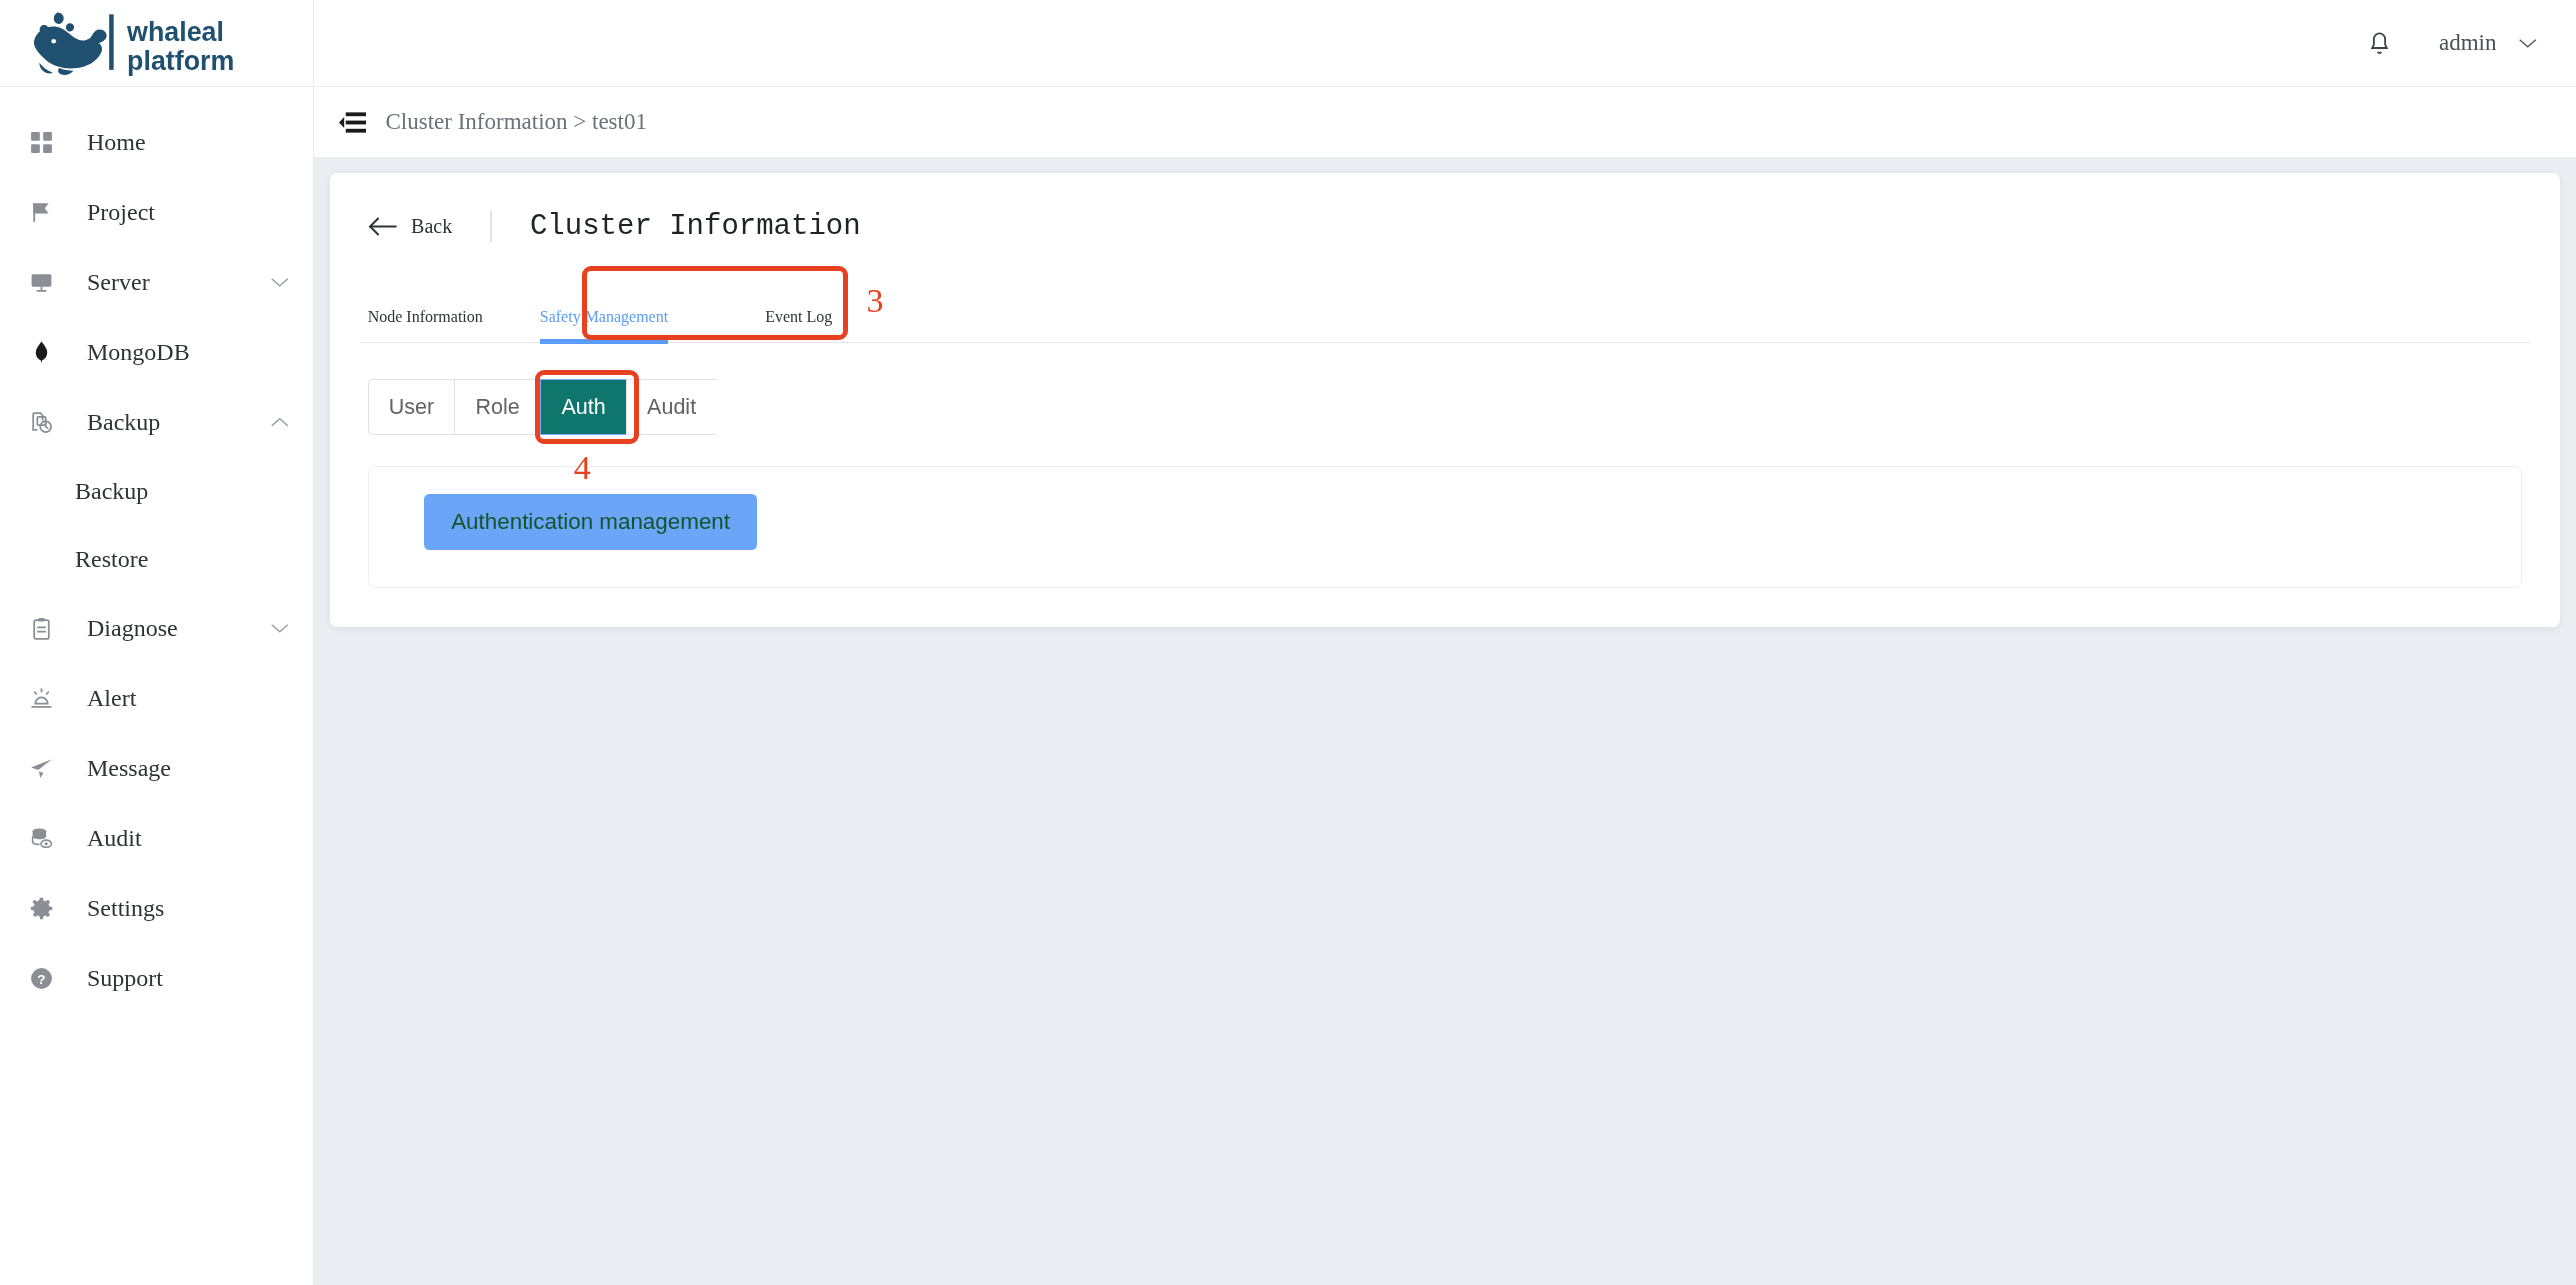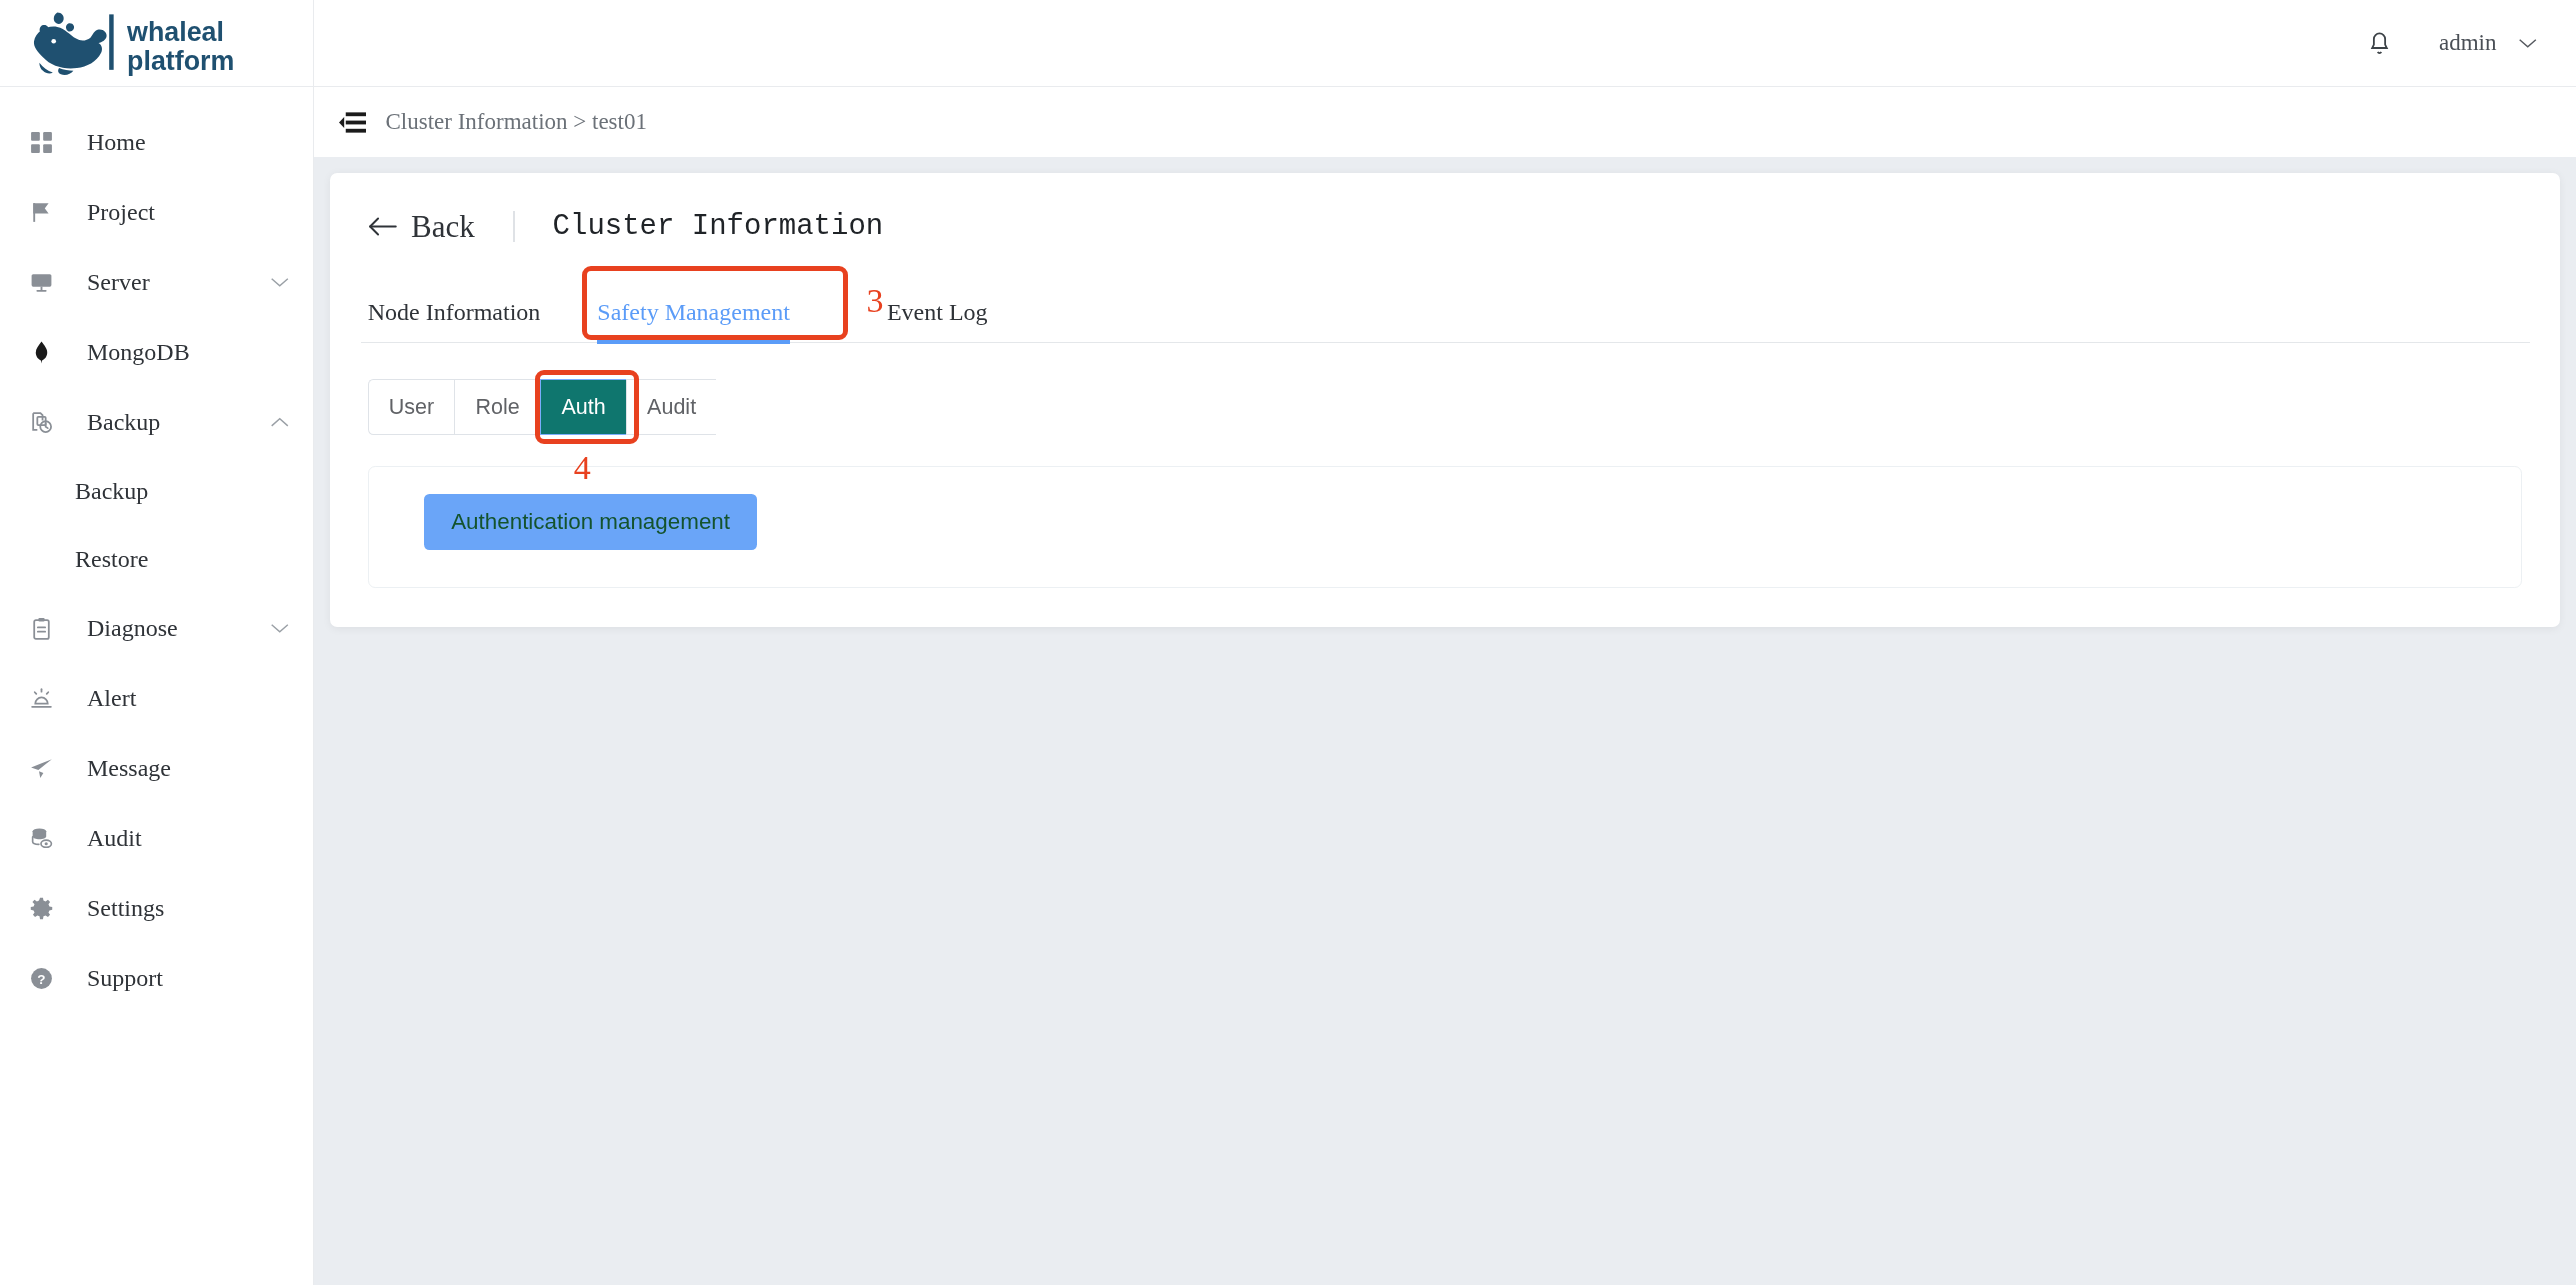--- a/index.html
+++ b/index.html
@@ -97,35 +97,35 @@
     background: #ffffff;
     border-radius: 7.2px;
     box-shadow: 0 1.8px 9px rgba(0,0,0,0.06);
     padding: 23px 30.5px 39px 30.5px;
     position: relative;
   }
 
   .card-head { display: flex; align-items: center; height: 61px; padding-left: 7.2px; }
   .back-btn { display: flex; align-items: center; gap: 14.4px; cursor: pointer; }
   .back-arrow { width: 29px; height: 23px; color: #2f3338; }
-  .back-text { font-size: 31px; color: #2f3338; font-family: "Liberation Serif", serif; }
+  .back-text { font-size: 20px; color: #2f3338; font-family: "Liberation Serif", serif; }
   .vdiv { width: 1.8px; height: 30.5px; background: #dfe2e6; margin: 0 38px; }
   .card-title { font-size: 29px; color: #1f2327; font-family: Liberation Mono, monospace; }
 
   
   .tabs {
     display: flex; align-items: flex-end;
     border-bottom: 1.8px solid #e4e7ea;
     margin-top: 23px;
     padding-left: 7.2px;
     height: 63px;
     position: relative;
   }
   .tab {
-    font-size: 24px; color: #2f3338;
+    font-size: 16px; color: #2f3338;
     font-family: "Liberation Serif", serif;
     padding: 0 0 16px 0;
     margin-right: 57px;
     cursor: pointer;
     position: relative;
     white-space: nowrap;
   }
   .tab.active { color: #5b9cf8; }
   .tab.active::after {
     content: ""; position: absolute; left: 0; right: 0; bottom: -1.8px;

